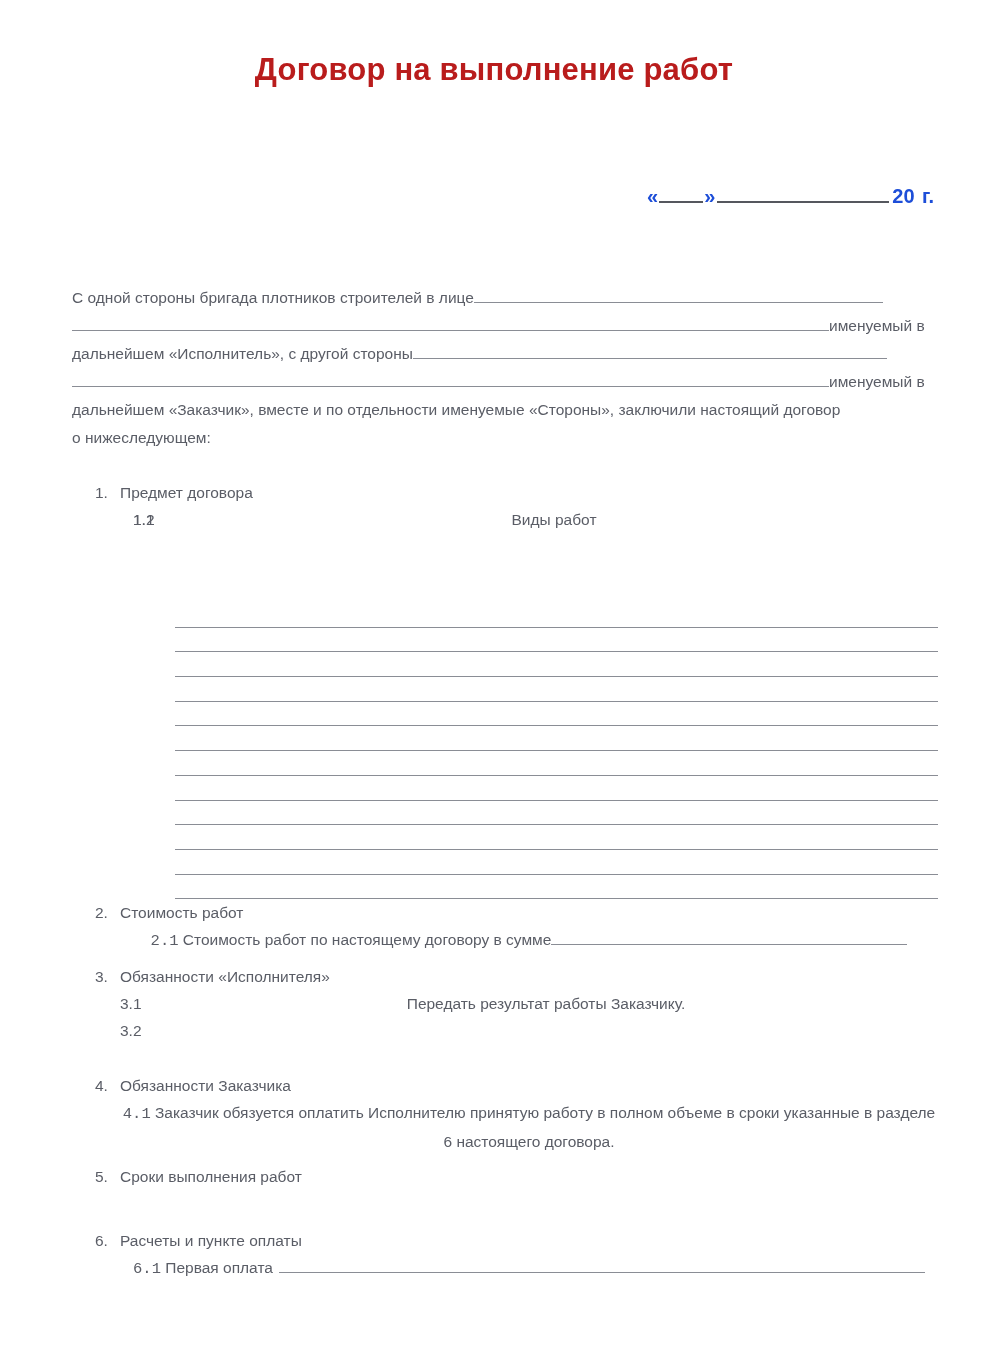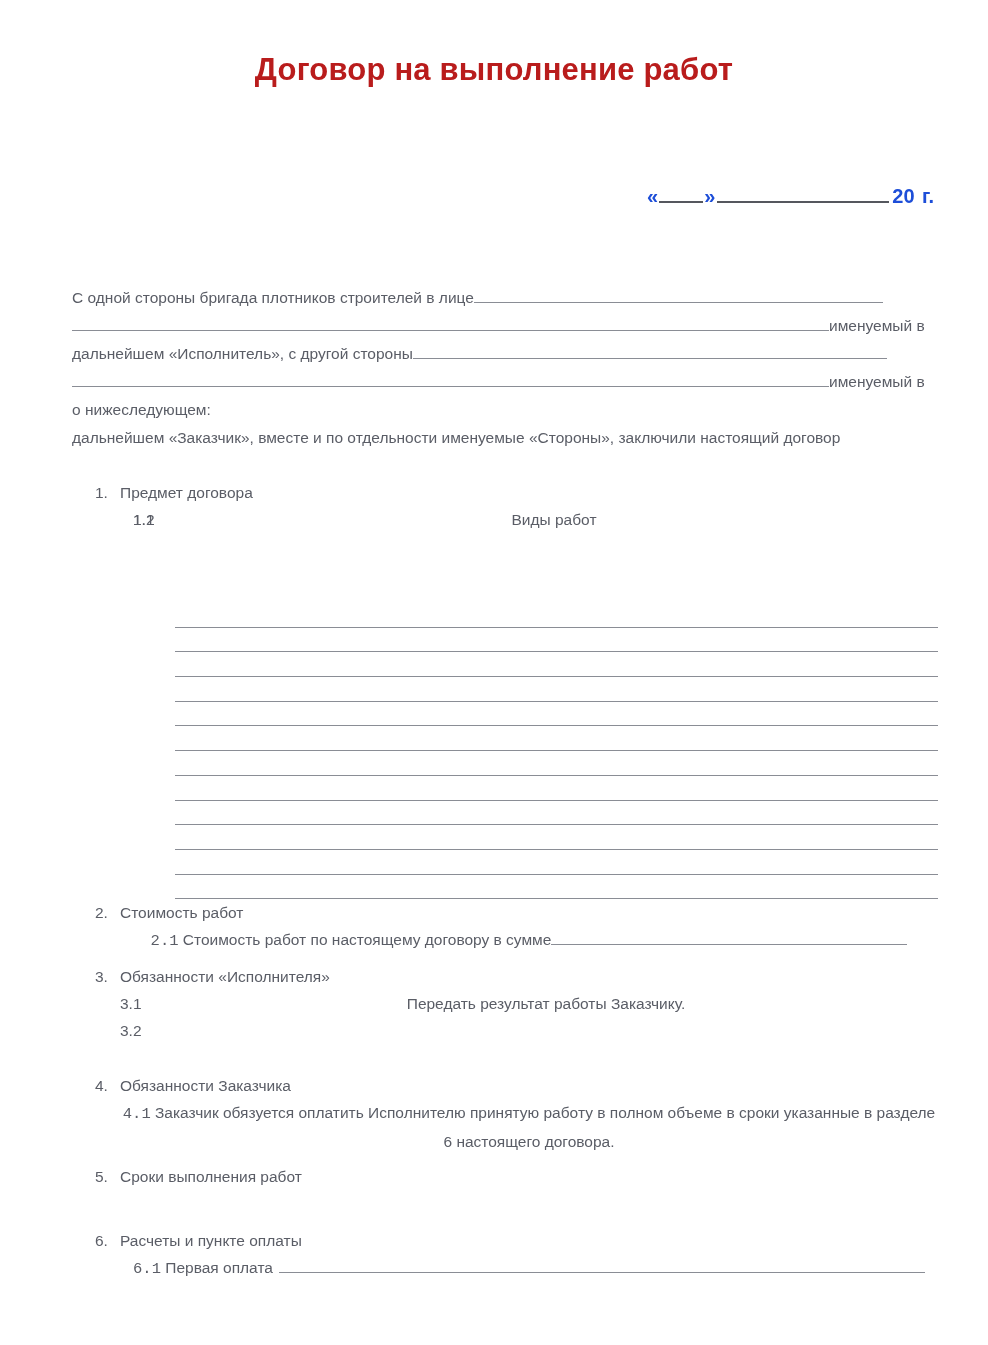--- a/index.html
+++ b/index.html
@@ -169,22 +169,22 @@
     </div>
 
     <div class="seg">
       <span>дальнейшем «Исполнитель», с другой стороны</span><span class="rule-inline rule-w-474"></span>
     </div>
 
     <div class="seg">
       <span class="rule-inline rule-w-757"></span><span>именуемый в</span>
     </div>
 
+    <div>дальнейшем «Заказчик», вместе и по отдельности именуемые «Стороны», заключили настоящий договор</div>
     <div>о нижеследующем:</div>
-    <div>дальнейшем «Заказчик», вместе и по отдельности именуемые «Стороны», заключили настоящий договор</div>
   </div>
 
   <div class="sec" style="top:479px;">
     <div class="sec-head">
       <span class="num">1.</span>
       <span>Предмет договора</span>
     </div>
     <div class="sub ind-a">
       <span class="snum">1.1</span>
     </div>

